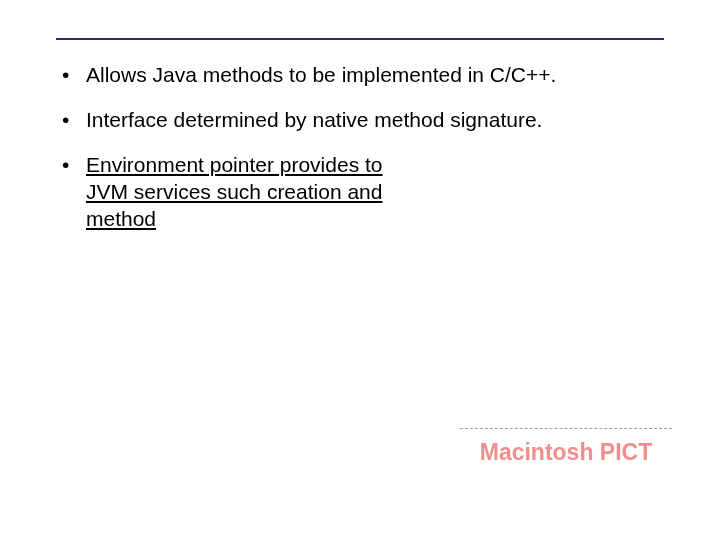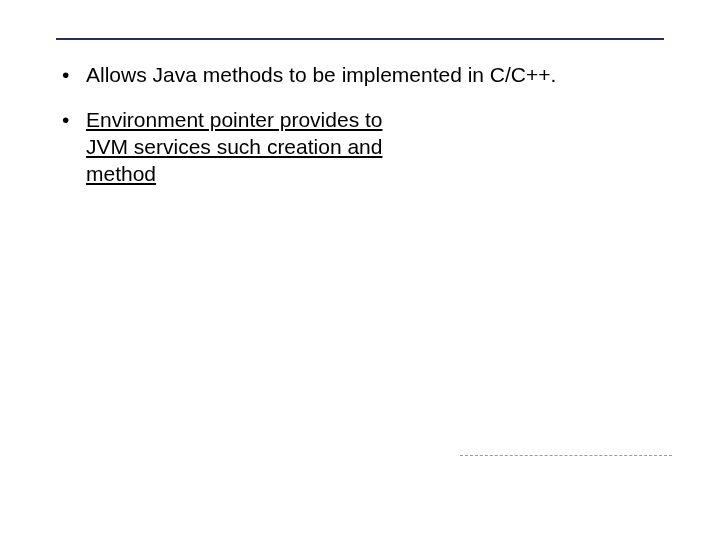--- a/index.html
+++ b/index.html
@@ -71,19 +71,21 @@
 </style>
 </head>
 <body>
 
 <div class="slide">
 
   <hr class="rule">
 
   <ul class="bullets">
     <li>Allows Java methods to be implemented in C/C++.</li>
+    <li>Interface determined by native method signature.</li>
     <li class="narrow">Environment pointer provides to JVM services such creation and method</li>
   </ul>
 
   <div class="pict-box">
+    <div>Macintosh PICT</div>
   </div>
 
 </div>
 
 </body></html>

